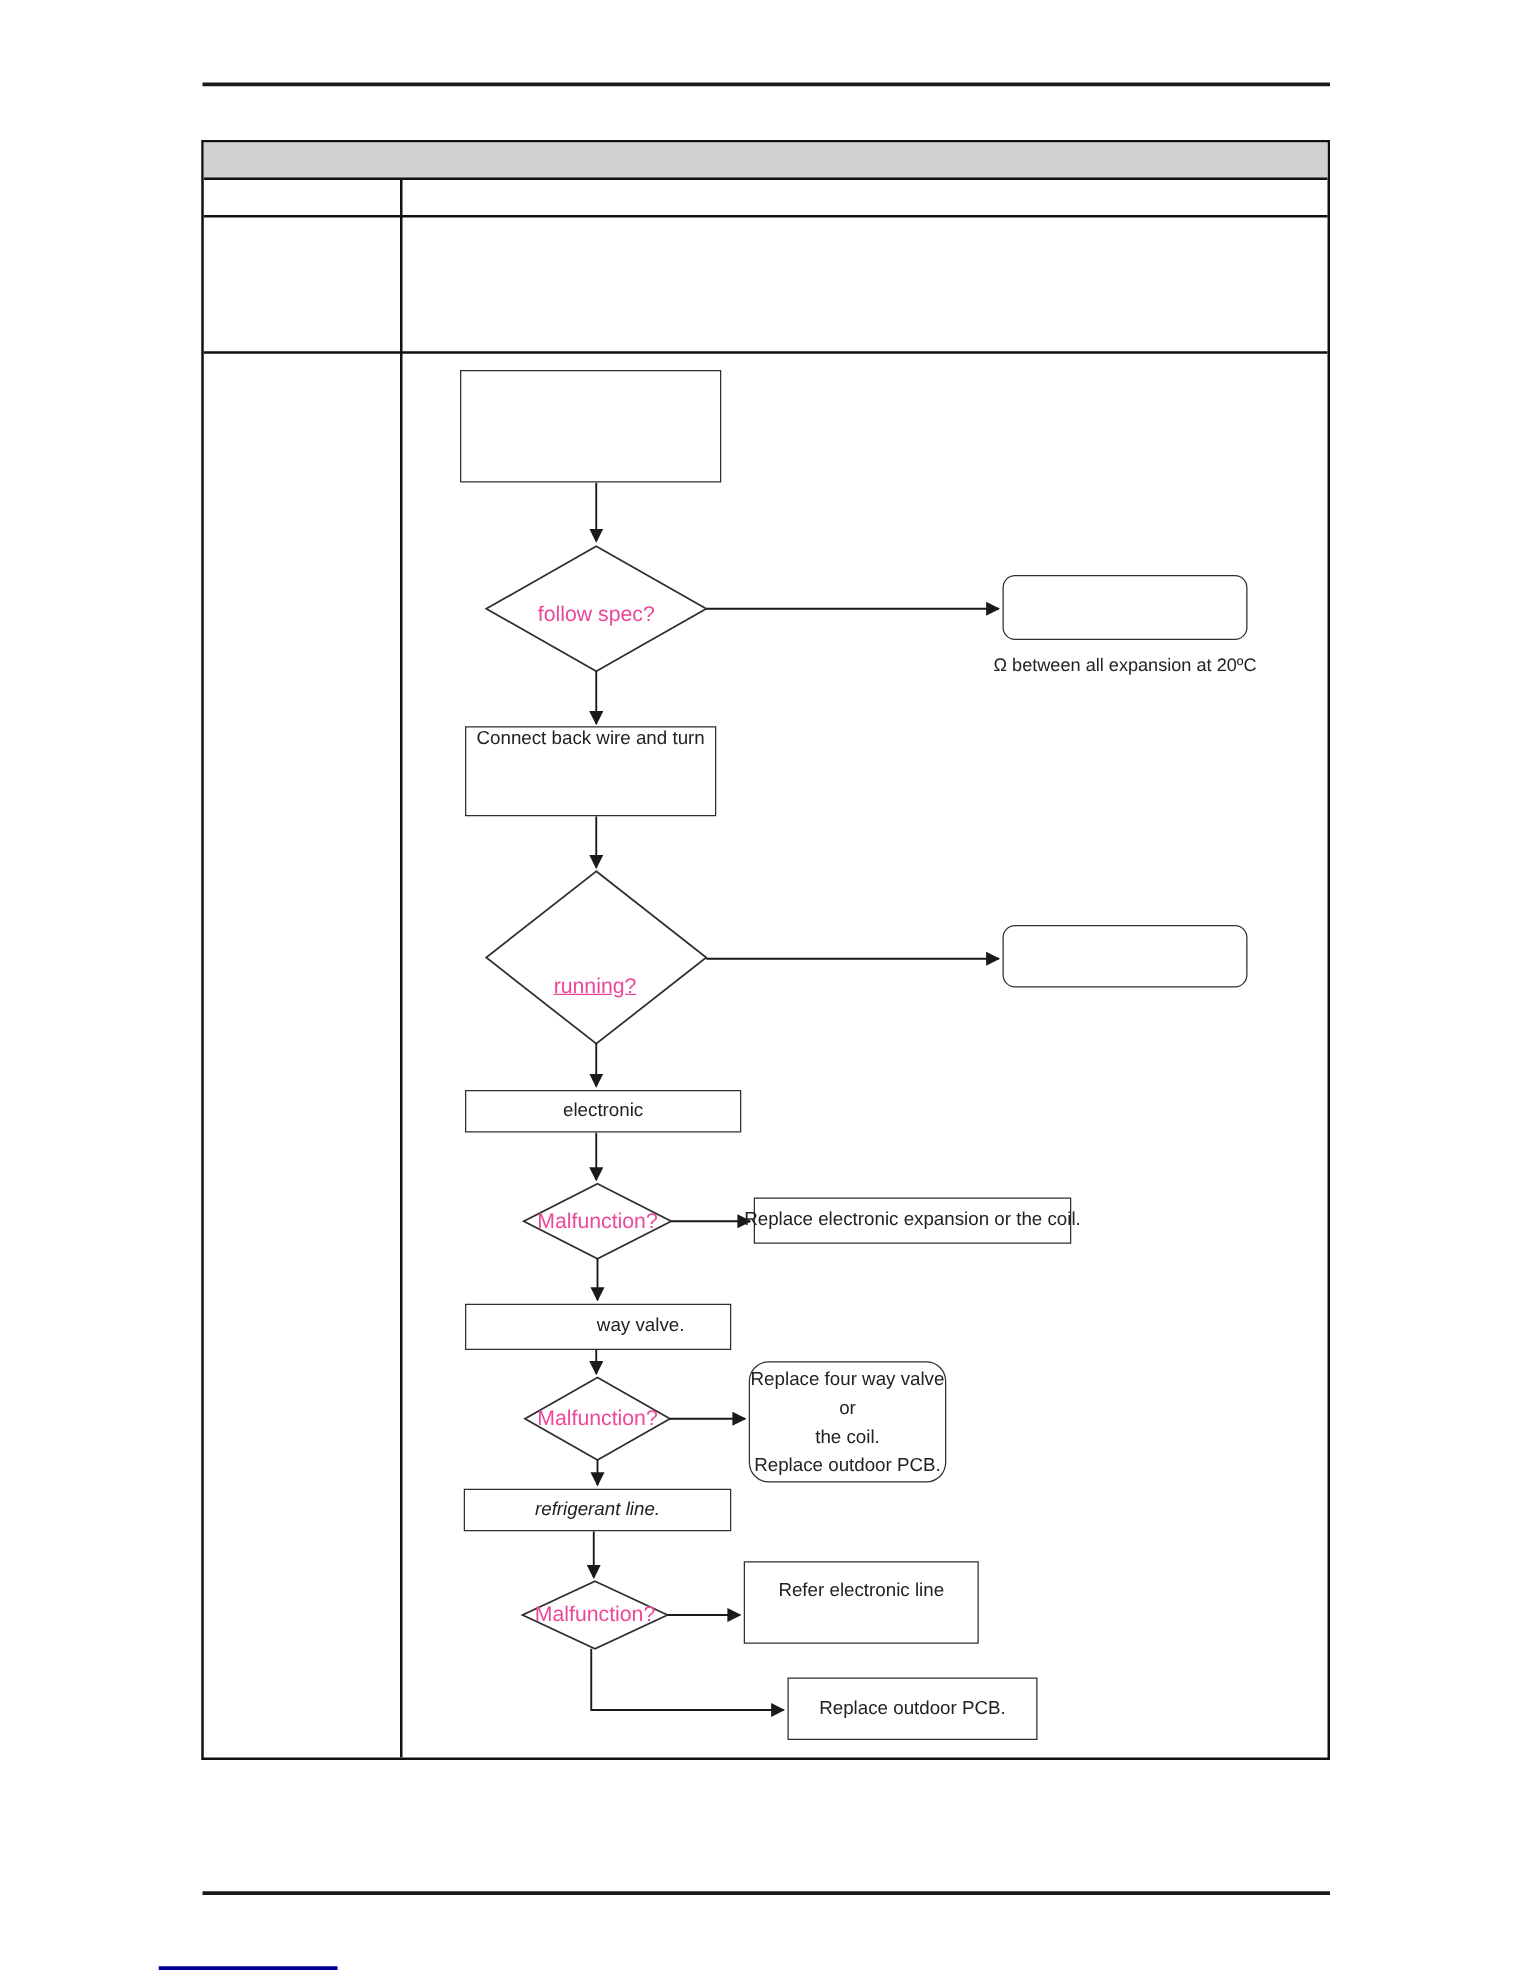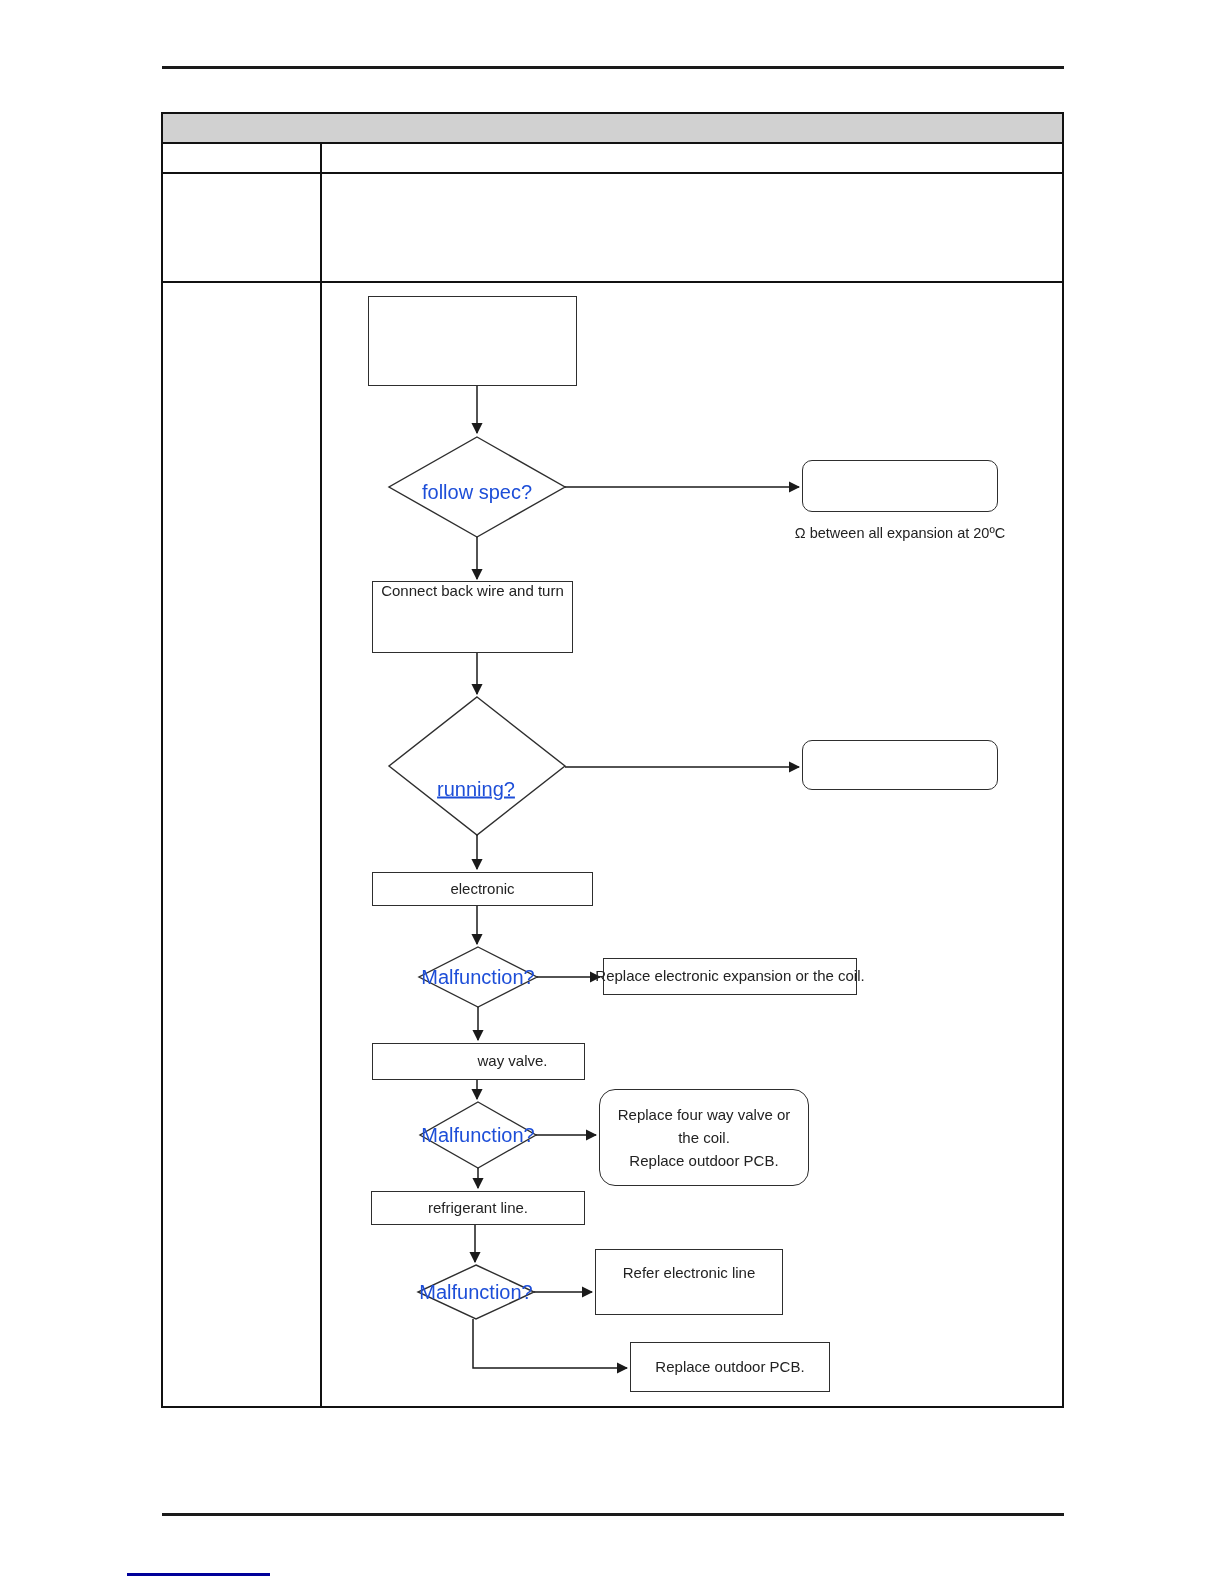--- a/index.html
+++ b/index.html
@@ -26,21 +26,21 @@
     display:flex;align-items:center;justify-content:center;text-align:center;
     z-index:3;
   }
   .rounded{border-radius:0;}
   .pill{border-radius:10px;}
   .node.top-text{align-items:flex-start;padding-top:0;}
   .prewrap{white-space:pre-line;line-height:23px;}
   .nowrap{white-space:nowrap;}
   .lbl{
     position:absolute;transform:translate(-50%,-50%);white-space:nowrap;
-    font-size:20px;color:#1d4ed8;z-index:4;
+    font-size:17px;color:#ec4899;z-index:4;
   }
   .caption{
     position:absolute;left:790px;top:525px;width:220px;text-align:center;
     font-size:14.5px;color:#222;z-index:4;
   }
   svg.connectors{position:absolute;left:0;top:0;z-index:2;}
 </style>
 </head>
 <body>
 
@@ -104,23 +104,23 @@
 <div class="node" style="left:372px;top:872px;width:221px;height:34px;">electronic</div>
 
 <div class="lbl" style="left:478px;top:977px;">Malfunction?</div>
 
 <div class="node rounded nowrap" style="left:603px;top:958px;width:254px;height:37px;">Replace electronic expansion or the coil.</div>
 
 <div class="node" style="left:372px;top:1043px;width:213px;height:37px;padding-left:68px;">way valve.</div>
 
 <div class="lbl" style="left:478px;top:1135px;">Malfunction?</div>
 
-<div class="node rounded prewrap" style="left:599px;top:1089px;width:210px;height:97px;border-radius:16px;">Replace four way valve or
+<div class="node rounded prewrap" style="left:599px;top:1089px;width:158px;height:97px;border-radius:16px;">Replace four way valve or
 the coil.
 Replace outdoor PCB.</div>
 
-<div class="node" style="left:371px;top:1191px;width:214px;height:34px;">refrigerant line.</div>
+<div class="node" style="left:371px;top:1191px;width:214px;height:34px;font-style:italic;">refrigerant line.</div>
 
 <div class="lbl" style="left:476px;top:1292px;">Malfunction?</div>
 
 <div class="node rounded" style="left:595px;top:1249px;width:188px;height:66px;align-items:flex-start;padding-top:14px;">Refer electronic line</div>
 
 <div class="node rounded" style="left:630px;top:1342px;width:200px;height:50px;">Replace outdoor PCB.</div>
 
 </body></html>

